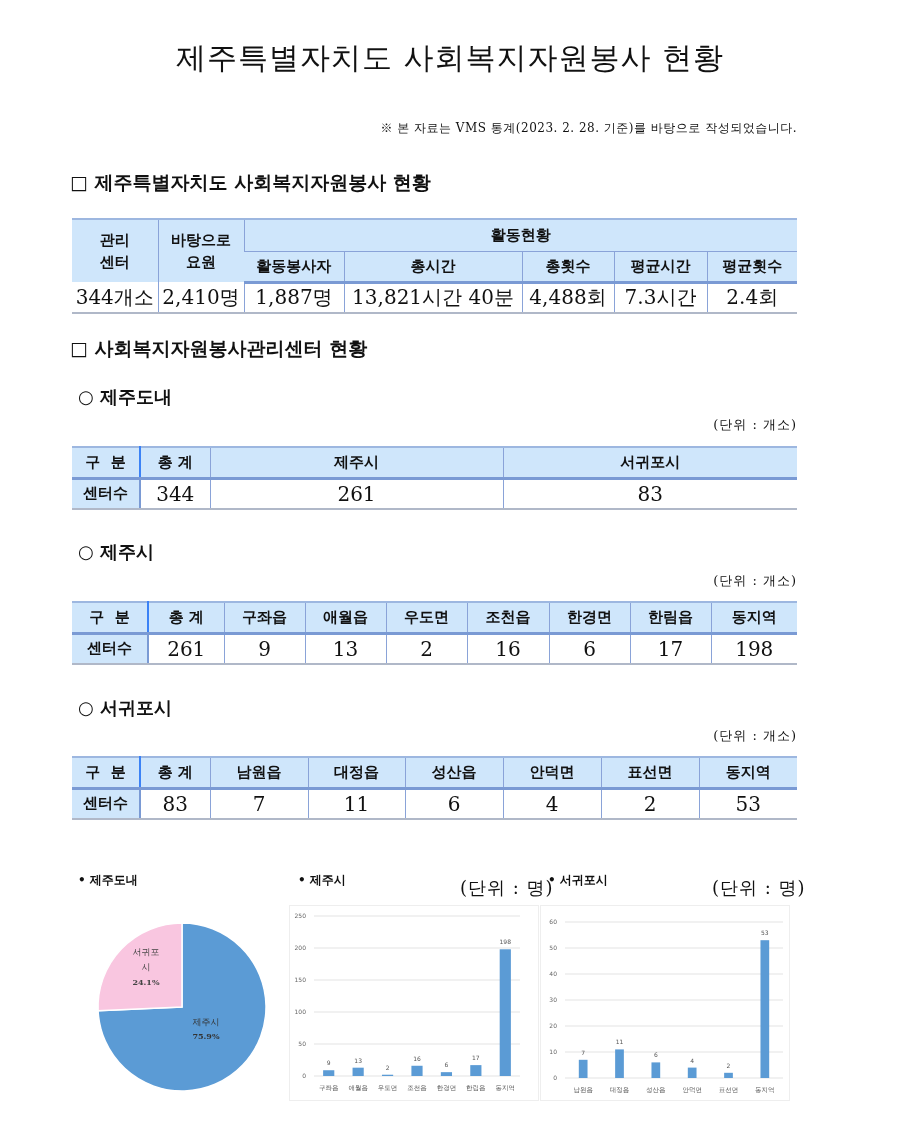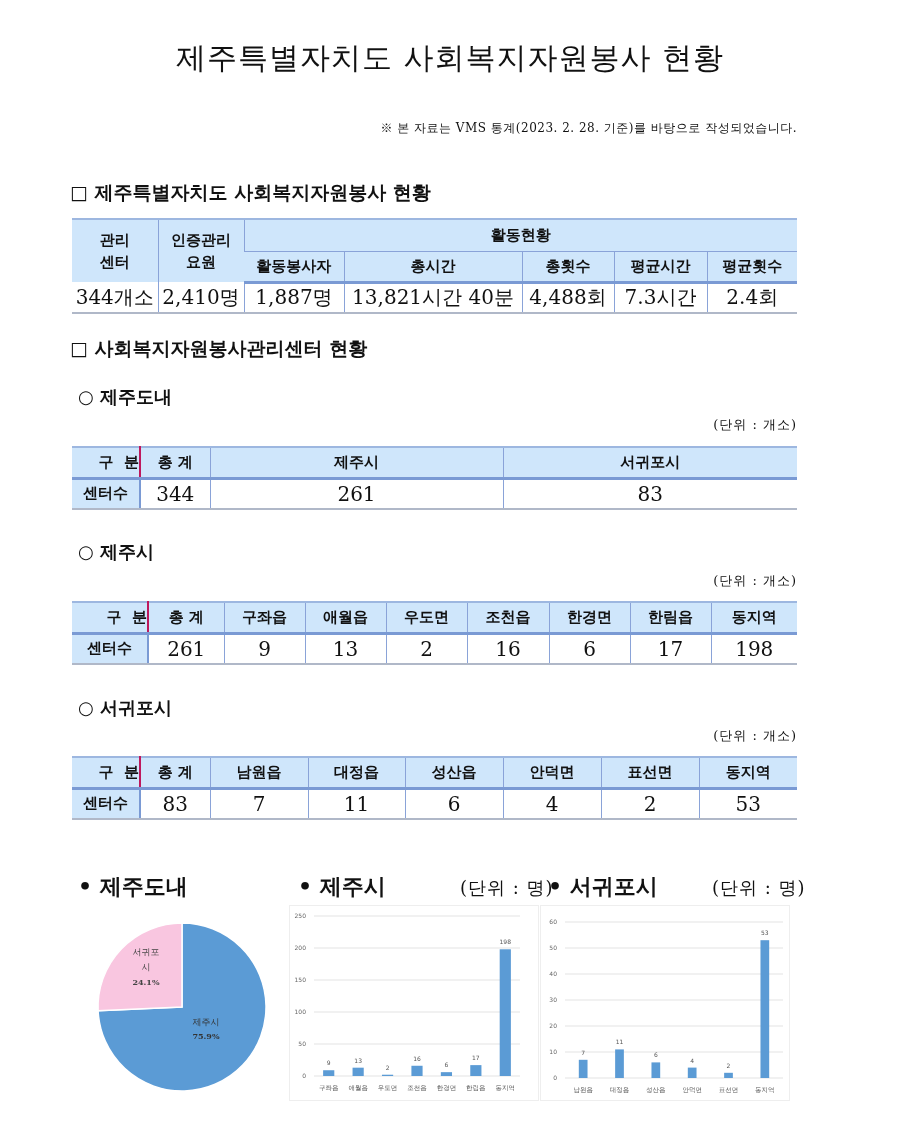--- a/index.html
+++ b/index.html
@@ -10,48 +10,48 @@
   .h3 { position: absolute; left: 78px; font-family: "DejaVu Sans", sans-serif; font-size: 18px; font-weight: bold; }
   .unit { position: absolute; right: 103px; font-size: 13px; letter-spacing: 1px; }
   table { position: absolute; left: 72px; width: 725px; border-collapse: collapse; table-layout: fixed; }
   th, td { text-align: center; font-size: 20px; height: 31px; border-left: 1px solid #8aa3d8; }
   th:first-child, td:first-child { border-left: none; }
   th { background: #cfe6fb; font-family: "DejaVu Sans", sans-serif; font-weight: bold; font-size: 15px; }
   thead tr:first-child th { border-top: 2px solid #9db7e0; }
   thead tr:last-child th { border-bottom: 3px solid #7a9ad4; }
   tbody td { border-bottom: 2px solid #b0b8c8; }
   td.rowh { background: #cfe6fb; font-family: "DejaVu Sans", sans-serif; font-weight: bold; font-size: 15px; border-right: 2px solid #7a9ad4; }
-  th.rowh { border-right: 2px solid #be185d; text-align: right; }
+  th.rowh { border-right: 2px solid #3b82f6; }
   .sub th { border-top: 1px solid #8aa3d8; font-family: Liberation Mono, monospace; }
-  .bullet { position: absolute; font-family: "DejaVu Sans", sans-serif; font-size: 22px; font-weight: bold; }
+  .bullet { position: absolute; font-family: "DejaVu Sans", sans-serif; font-size: 12px; font-weight: bold; }
   .cunit { position: absolute; font-size: 18px; letter-spacing: 1px; }
   .chart { position: absolute; background: #fff; border: 1px solid #eee; }
   .chart svg text { font-family: "DejaVu Sans", sans-serif; }
 </style>
 </head>
 <body>
 
 <div class="title">제주특별자치도 사회복지자원봉사 현황</div>
 <div class="note">※ 본 자료는 VMS 통계(2023. 2. 28. 기준)를 바탕으로 작성되었습니다.</div>
 
-<div class="h2" style="top:180px;">□ 제주특별자치도 사회복지자원봉사 현황</div>
+<div class="h2" style="top:170px;">□ 제주특별자치도 사회복지자원봉사 현황</div>
 <table style="top:218px;">
   <colgroup>
     <col style="width:86px">
       <col style="width:86px">
       <col style="width:100px">
       <col style="width:178px">
       <col style="width:92px">
       <col style="width:93px">
       <col style="width:90px">
   </colgroup>
   <thead>
     <tr>
       <th rowspan="2" style="line-height:22px;height:60px;"><span>관리</span><br><span>센터</span></th>
-      <th rowspan="2" style="line-height:22px;"><span>인증관리</span><br><span>요원</span></th>
+      <th rowspan="2" style="line-height:22px;"><span>바탕으로</span><br><span>요원</span></th>
       <th colspan="5" style="height:32px;">활동현황</th>
     </tr>
     <tr class="sub">
       <th>활동봉사자</th>
       <th>총시간</th>
       <th>총횟수</th>
       <th>평균시간</th>
       <th>평균횟수</th>
     </tr>
   </thead>

